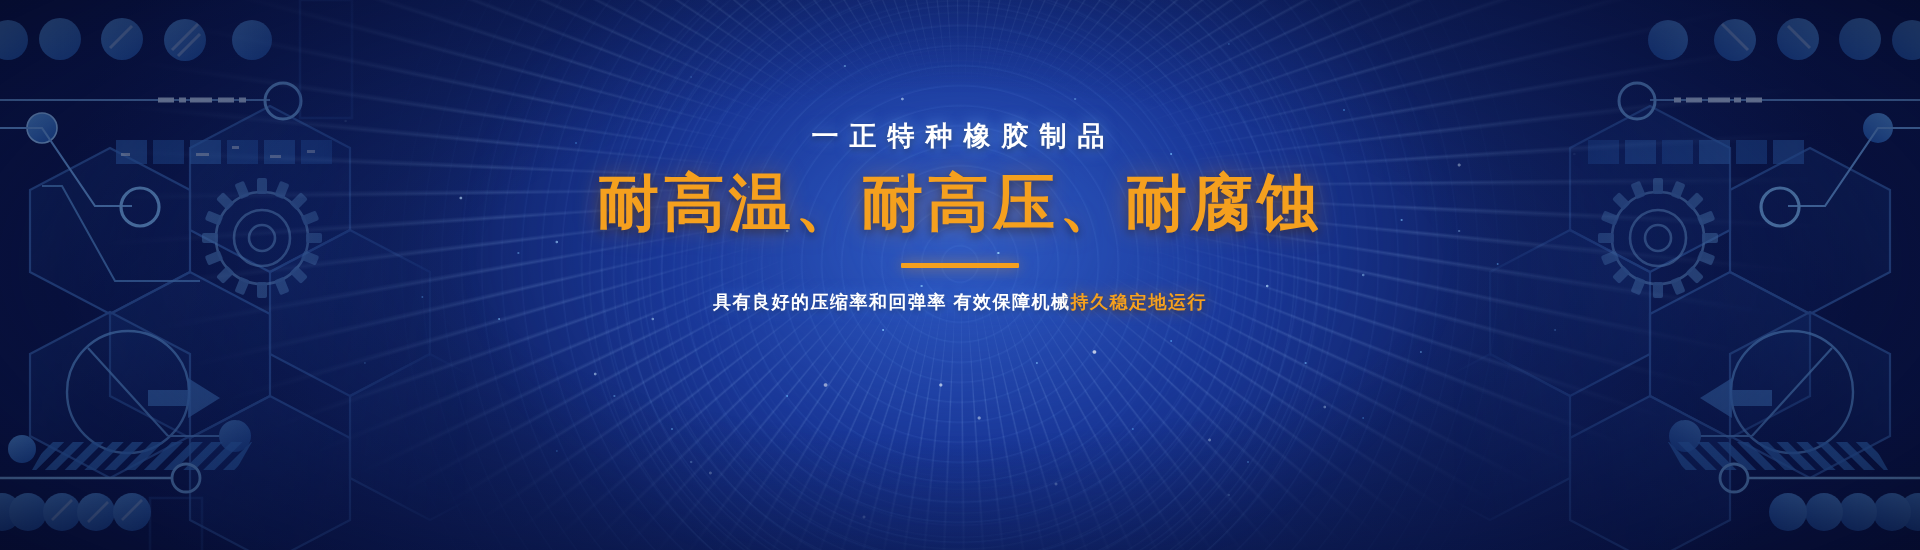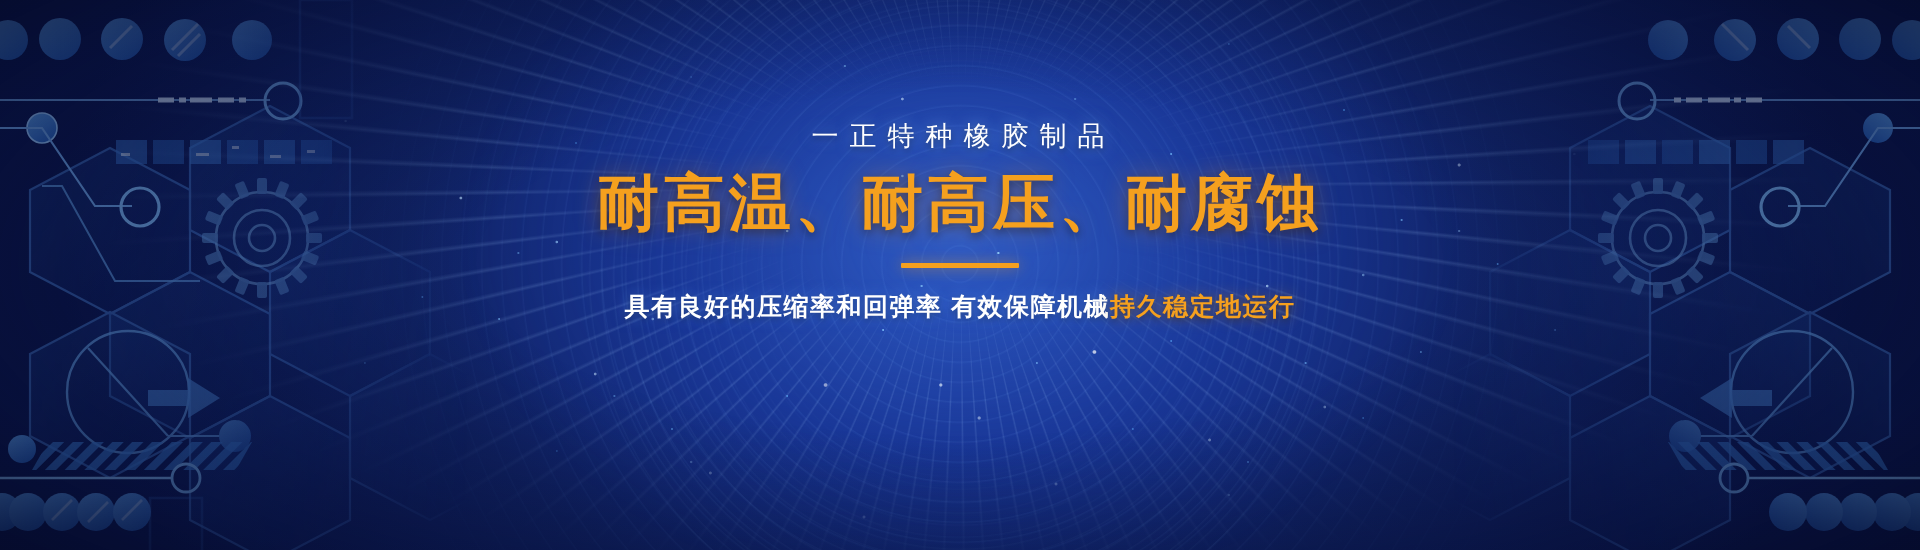--- a/index.html
+++ b/index.html
@@ -91,31 +91,31 @@
   .vignette{background:radial-gradient(ellipse 66% 82% at 50% 48%, transparent 38%, rgba(5,12,48,.55) 82%, rgba(4,9,38,.82) 100%);}
 
   
   .hud{position:absolute;top:0;height:550px;width:470px;}
   .hud.left{left:0;}
   .hud.right{right:0;transform:scaleX(-1);}
 
   
   .content{position:absolute;left:0;right:0;top:118px;text-align:center;z-index:9;}
   .eyebrow{
-    color:#ffffff;font-size:27px;letter-spacing:11px;font-weight:400;
+    color:#ffffff;font-size:27px;letter-spacing:11px;font-weight:700;
     text-shadow:0 0 16px rgba(120,180,255,.7),0 2px 6px rgba(0,0,0,.5);
     margin:0 4px 16px 0;padding-left:11px;
   }
   .headline{
     color:#F5A01E;font-size:62px;font-weight:700;letter-spacing:4px;line-height:1.08;
     margin:0;text-shadow:0 0 26px rgba(255,150,20,.35),0 3px 10px rgba(0,0,0,.45);
   }
   .divider{width:118px;height:5px;background:#F5A01E;margin:26px auto 22px auto;border-radius:1px;
     box-shadow:0 0 14px rgba(245,160,30,.55);}
-  .subtitle{font-size:25px;font-weight:600;letter-spacing:1.5px;margin:0;
+  .subtitle{font-size:18px;font-weight:600;letter-spacing:1.5px;margin:0;
     text-shadow:0 0 14px rgba(90,150,255,.55),0 2px 6px rgba(0,0,0,.45);}
   .sub-w{color:#ffffff;}
   .sub-o{color:#F5A01E;text-shadow:0 0 16px rgba(245,160,30,.45),0 2px 6px rgba(0,0,0,.45);}
 </style>
 </head>
 <body>
 
 <div id="banner">
 
   <div class="layer corediffuse"></div>

